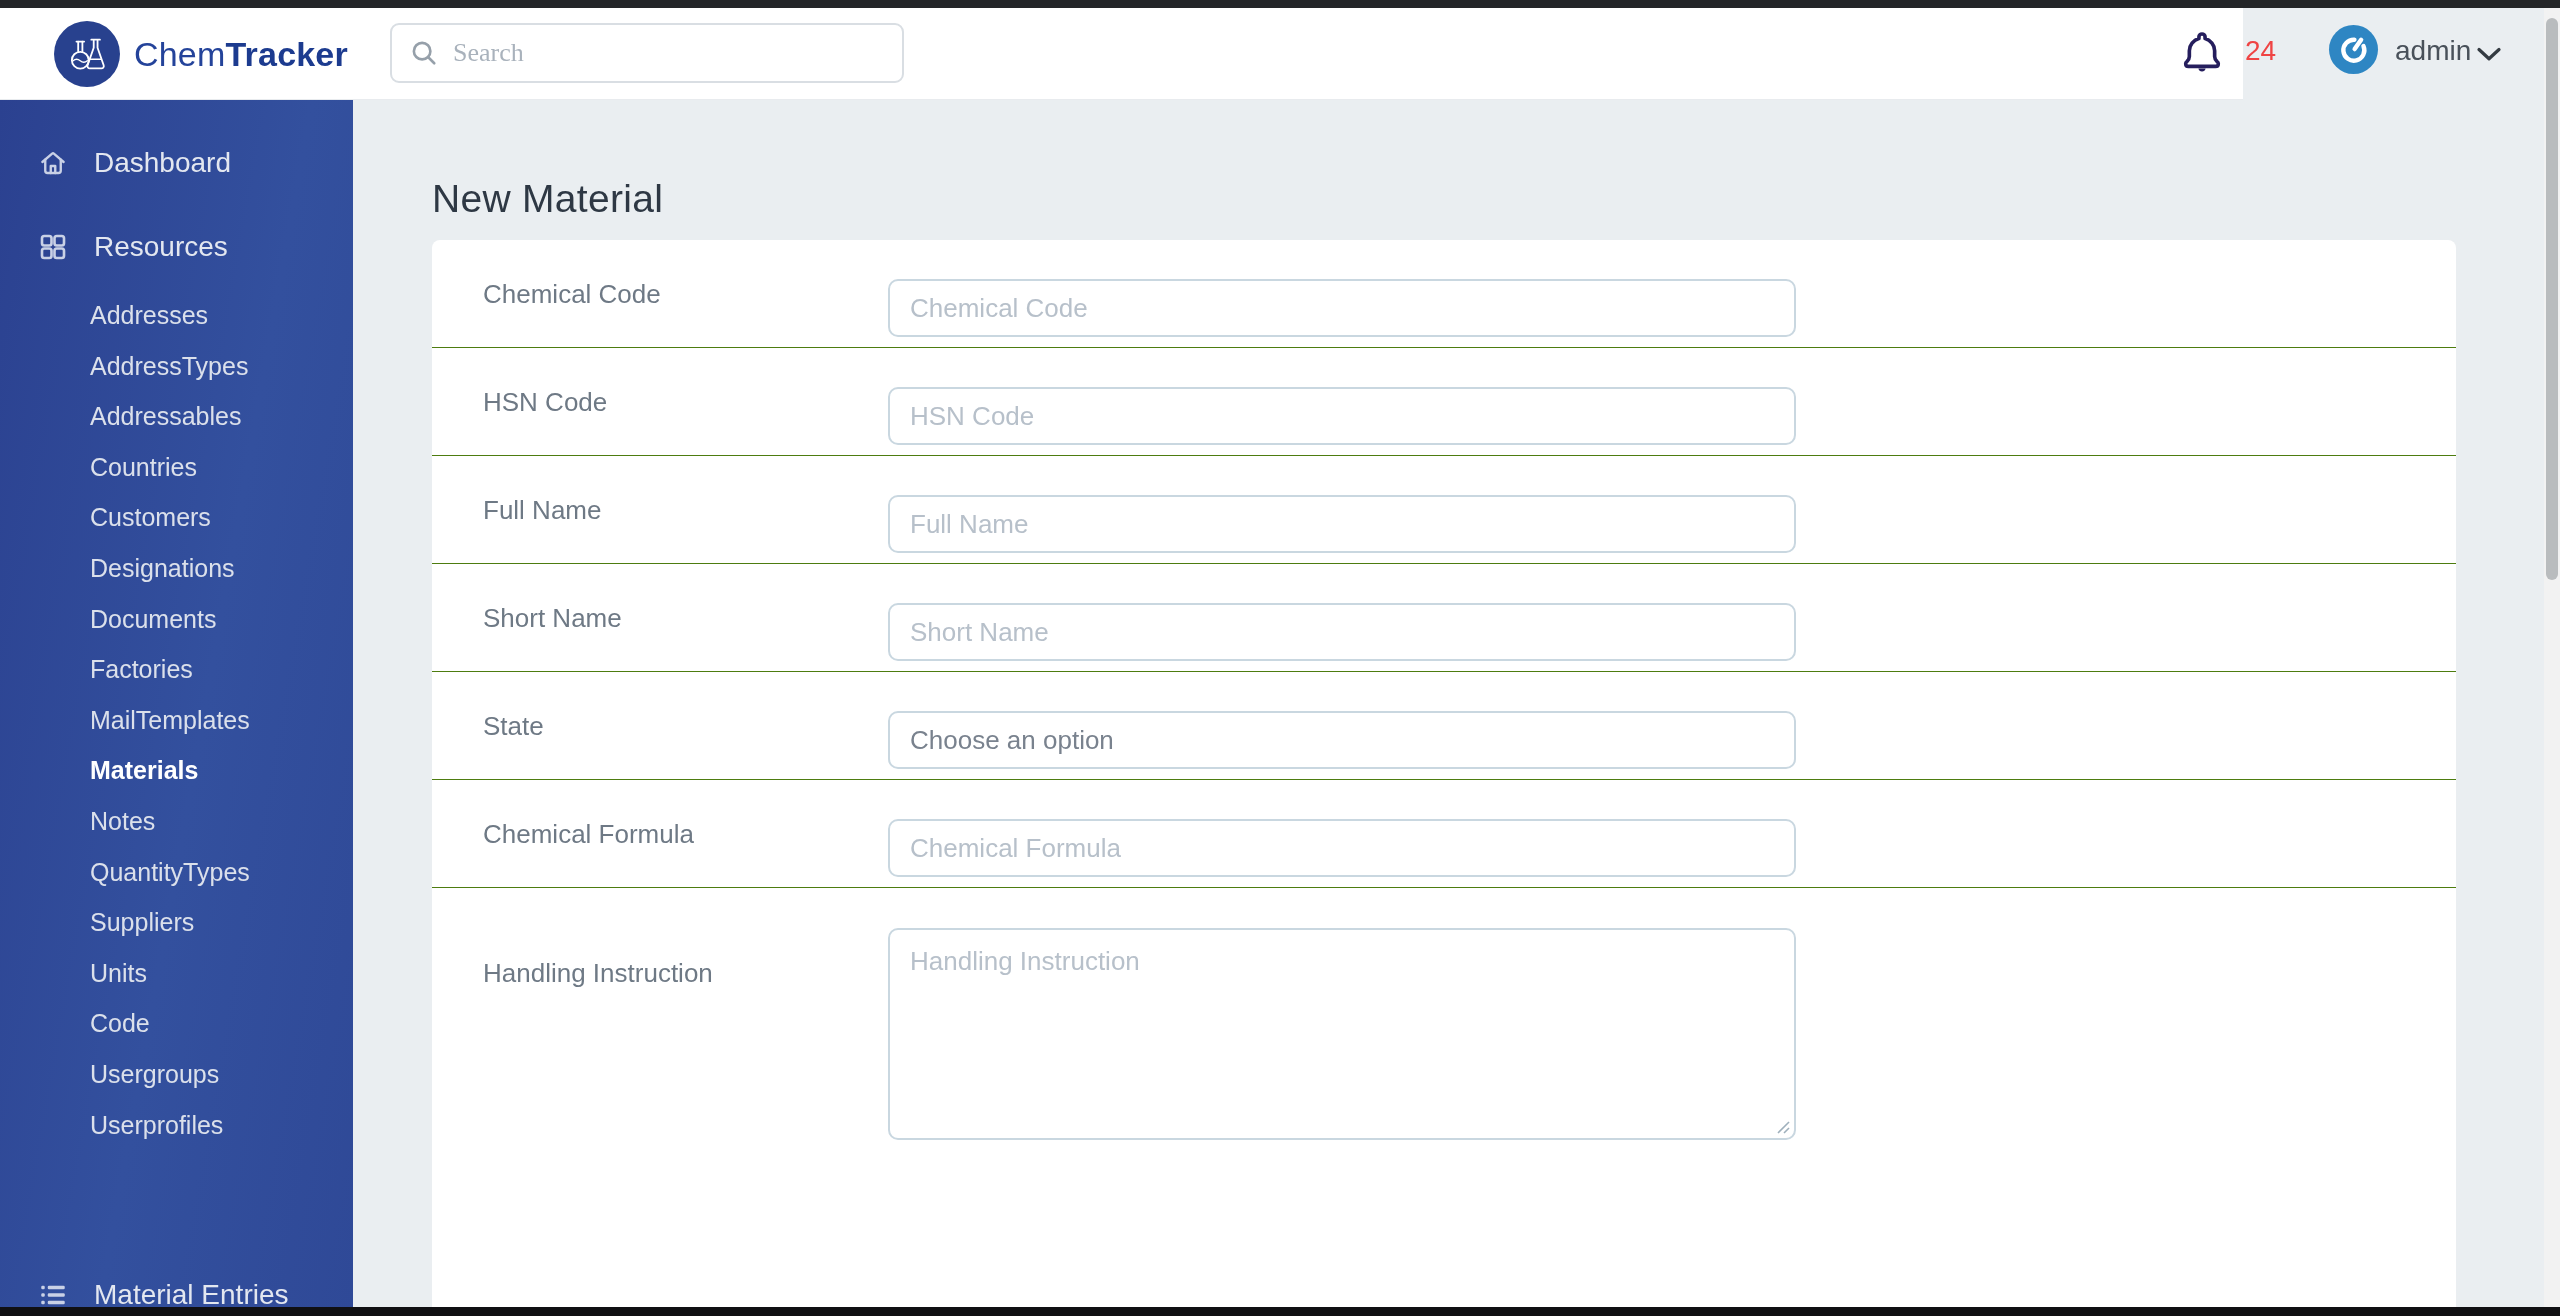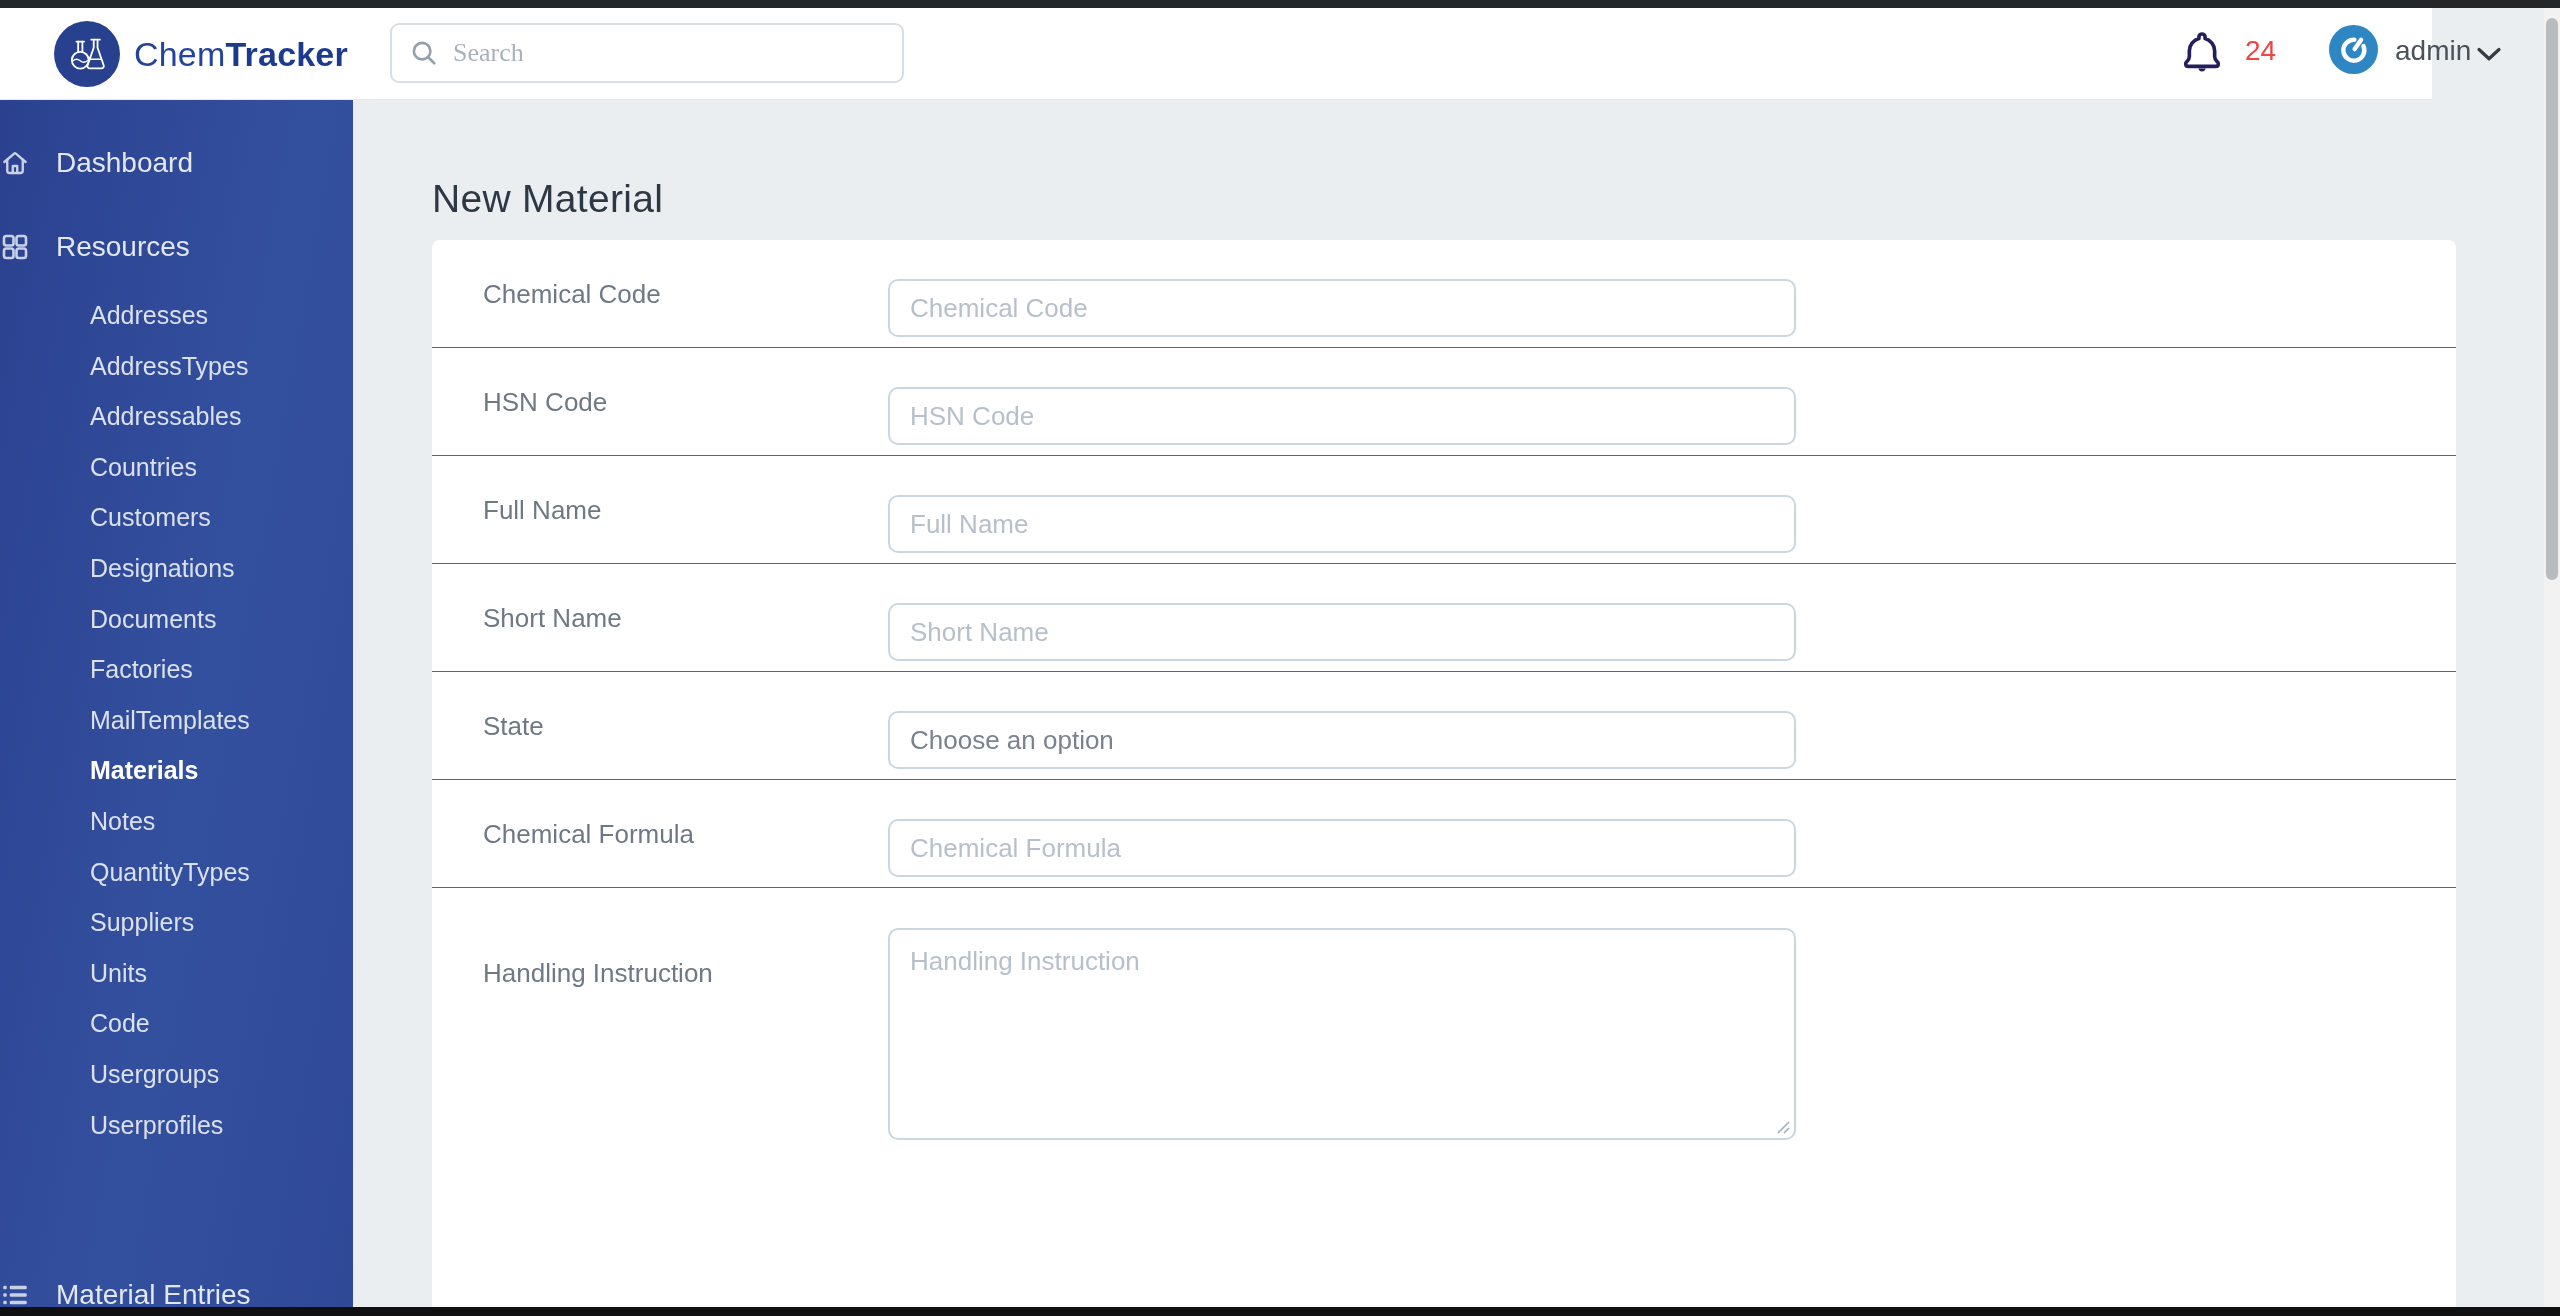--- a/index.html
+++ b/index.html
@@ -9,21 +9,21 @@
     background:#eaeef1;
     position:relative;
   }
 
   
   .edge-top { position:absolute; top:0; left:0; width:2560px; height:8px; background:#242628; z-index:90; }
   .edge-bottom { position:absolute; bottom:0; left:0; width:2560px; height:9px; background:#101013; z-index:90; }
 
   
   .header {
-    position:absolute; top:8px; left:0; width:2432px; height:92px;
+    position:absolute; top:8px; left:0; width:2243px; height:92px;
     background:#ffffff; border-bottom:1px solid #e8ebee; z-index:20;
   }
   .logo-wrap { position:absolute; left:54px; top:0; height:92px; display:flex; align-items:center; gap:14px; }
   .logo-badge {
     width:66px; height:66px; border-radius:50%;
     background:#28418e; display:flex; align-items:center; justify-content:center;
     flex:0 0 auto;
   }
   .brand { font-size:34px; letter-spacing:.2px; color:#24439a; font-weight:500; }
   .brand b { color:#1c3b8f; font-weight:800; }
@@ -49,21 +49,21 @@
   .user-chevron { position:absolute; left:2476px; top:39px; cursor:pointer; }
 
   
   .sidebar {
     position:absolute; top:100px; left:0; width:353px; height:1216px;
     background:linear-gradient(100deg, #2b4190 0%, #33509e 55%, #2f4997 100%);
     overflow:hidden; z-index:10;
   }
   .side-item {
     position:absolute; left:0; width:100%; height:50px;
-    display:flex; align-items:center; gap:26px;
+    display:flex; align-items:center; padding-left:38px; gap:26px;
     color:#e3e7f0; font-size:28px; cursor:pointer;
   }
   .side-item .icon { width:30px; height:30px; flex:0 0 auto; display:flex; }
   .side-item.dashboard { top:38px; }
   .side-item.resources { top:122px; }
   .side-item.bottom-item { top:1170px; }
 
   .sub-list { position:absolute; top:190px; left:0; width:100%; }
   .sub-item {
     height:50.6px; line-height:50.6px; padding-left:90px;

